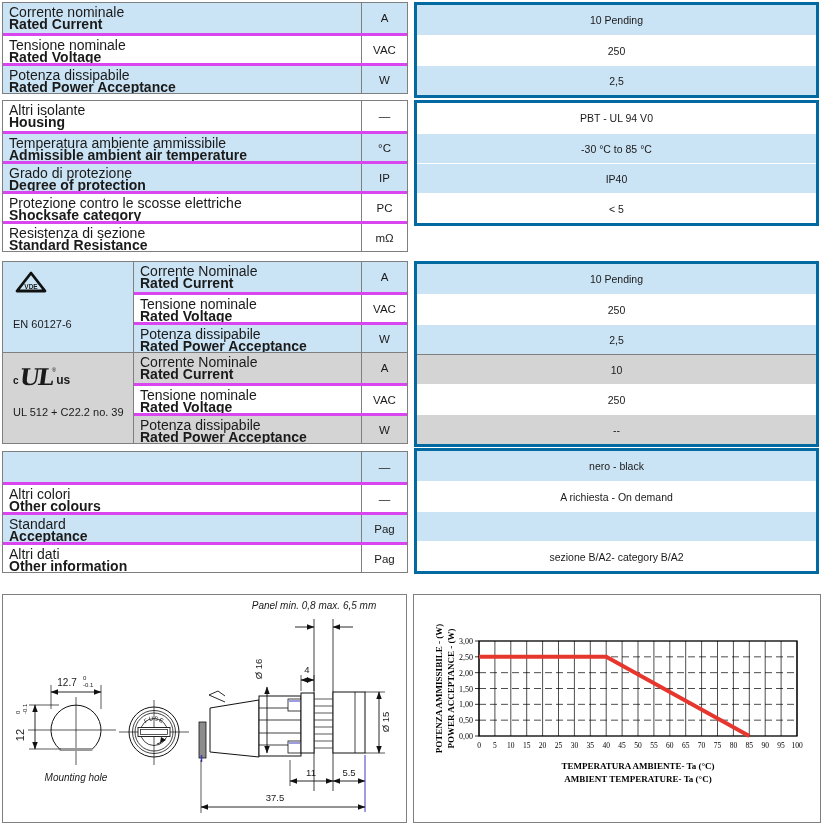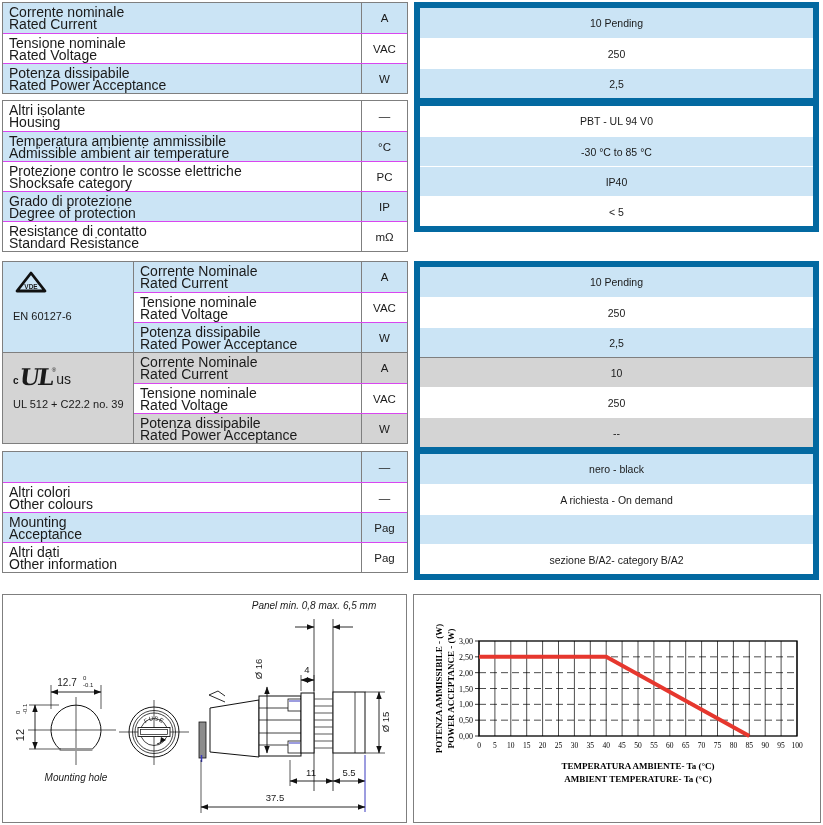--- a/index.html
+++ b/index.html
@@ -1,41 +1,41 @@
 <!DOCTYPE html>
 <html><head>
 <meta charset="utf-8">
 <style>
   html,body{margin:0;padding:0}
   body{width:823px;height:825px;background:#fff;position:relative;
        font-family:"Liberation Sans",sans-serif;color:#1a1a1a;-webkit-font-smoothing:antialiased}
   .ltab{position:absolute;left:2px;width:406px;border:1px solid #7f7f7f;box-sizing:border-box;background:#fff}
-  .vtab{position:absolute;left:414px;width:405px;border:6px solid #0369a1;box-sizing:border-box;background:#7f1d1d}
+  .vtab{position:absolute;left:414px;width:405px;border:3px solid #0369a1;box-sizing:border-box;background:#7f1d1d}
   .row{display:flex;height:30px;box-sizing:border-box;align-items:stretch}
-  .row+.row{border-top:1px solid #d946ef}
+  .row+.row{border-top:3px solid #d946ef}
   .blue{background:#cbe4f5}
   .gray{background:#d4d4d4}
   .white{background:#fff}
   .lbl{flex:1;padding:3px 0 0 6px;line-height:12px;font-size:14px;overflow:hidden}
-  .en{font-weight:normal}
+  .en{font-weight:bold}
   .unit{width:46px;border-left:1px solid #7f7f7f;display:flex;align-items:center;justify-content:center;
         font-size:11.5px;box-sizing:border-box}
   .vrow{height:30px;display:flex;align-items:center;justify-content:center;font-size:10.5px;box-sizing:border-box}
   .vrow+.vrow{border-top:1px solid #fff}
   .hsep{border-top:1px solid #7f7f7f !important}
   .approval-group{display:flex;height:90px}
   .approval-group+.approval-group{border-top:1px solid #7f7f7f}
   .logo-cell{width:131px;border-right:1px solid #7f7f7f;box-sizing:border-box;padding:8px 4px 0 10px}
   .cert-rows{flex:1;display:flex;flex-direction:column}
-  .std{font-size:11px;margin-top:10px}
+  .std{font-size:11px;margin-top:18px}
   .ul-mark{display:flex;align-items:flex-end;line-height:1;margin:4px 0 2px 0}
   .ul-c{font-size:10px;font-weight:bold;margin-right:1px;padding-bottom:2px}
   .ul-main{font-size:23px;font-weight:bold;font-family:"DejaVu Serif",serif;letter-spacing:-2px;transform:skewX(-8deg)}
   .ul-reg{font-size:6px;align-self:flex-start;margin-top:2px}
-  .ul-us{font-size:14px;font-weight:normal;padding-bottom:2px}
+  .ul-us{font-size:12px;font-weight:bold;padding-bottom:2px}
   .draw-box{position:absolute;border:1px solid #7f7f7f;background:#fff;box-sizing:border-box}
   svg text{font-family:"Liberation Sans",sans-serif;fill:#1a1a1a}
   .dimtxt{font-size:10px}
   .dimsm{font-size:6px}
   .itlbl{font-size:10px;font-style:italic}
   #derating-chart text{font-family:"Liberation Serif",serif;fill:#000}
   #derating-chart .tick{font-size:7.5px}
   #derating-chart .ytick{font-size:8px}
   #derating-chart .axlabel{font-size:9px;font-weight:bold}
 </style>
@@ -79,37 +79,37 @@
       </div>
     <div class="unit">—</div>
   </div>
   <div class="row blue">
     <div class="lbl">
         <div class="it">Temperatura ambiente ammissibile</div>
         <div class="en">Admissible ambient air temperature</div>
       </div>
     <div class="unit">°C</div>
   </div>
+  <div class="row blue">
+    <div class="lbl">
+        <div class="it">Grado di protezione</div>
+        <div class="en">Degree of protection</div>
+      </div>
+    <div class="unit">IP</div>
+  </div>
   <div class="row white">
     <div class="lbl">
         <div class="it">Protezione contro le scosse elettriche</div>
         <div class="en">Shocksafe category</div>
       </div>
     <div class="unit">PC</div>
   </div>
-  <div class="row blue">
-    <div class="lbl">
-        <div class="it">Grado di protezione</div>
-        <div class="en">Degree of protection</div>
-      </div>
-    <div class="unit">IP</div>
-  </div>
-  <div class="row white">
-    <div class="lbl">
-        <div class="it">Resistance di contatto</div>
+  <div class="row white">
+    <div class="lbl">
+        <div class="it">Resistenza di sezione</div>
         <div class="en">Standard Resistance</div>
       </div>
     <div class="unit">mΩ</div>
   </div>
 </div>
 <div class="vtab" style="top:100px">
   <div class="vrow white">PBT - UL 94 V0</div>
   <div class="vrow blue">-30 °C to 85 °C</div>
   <div class="vrow blue">IP40</div>
   <div class="vrow white">&lt; 5</div>
@@ -200,21 +200,21 @@
   </div>
   <div class="row white">
     <div class="lbl">
         <div class="it">Altri colori</div>
         <div class="en">Other colours</div>
       </div>
     <div class="unit">—</div>
   </div>
   <div class="row blue">
     <div class="lbl">
-        <div class="it">Mounting</div>
+        <div class="it">Standard</div>
         <div class="en">Acceptance</div>
       </div>
     <div class="unit">Pag</div>
   </div>
   <div class="row white">
     <div class="lbl">
         <div class="it">Altri dati</div>
         <div class="en">Other information</div>
       </div>
     <div class="unit">Pag</div>

